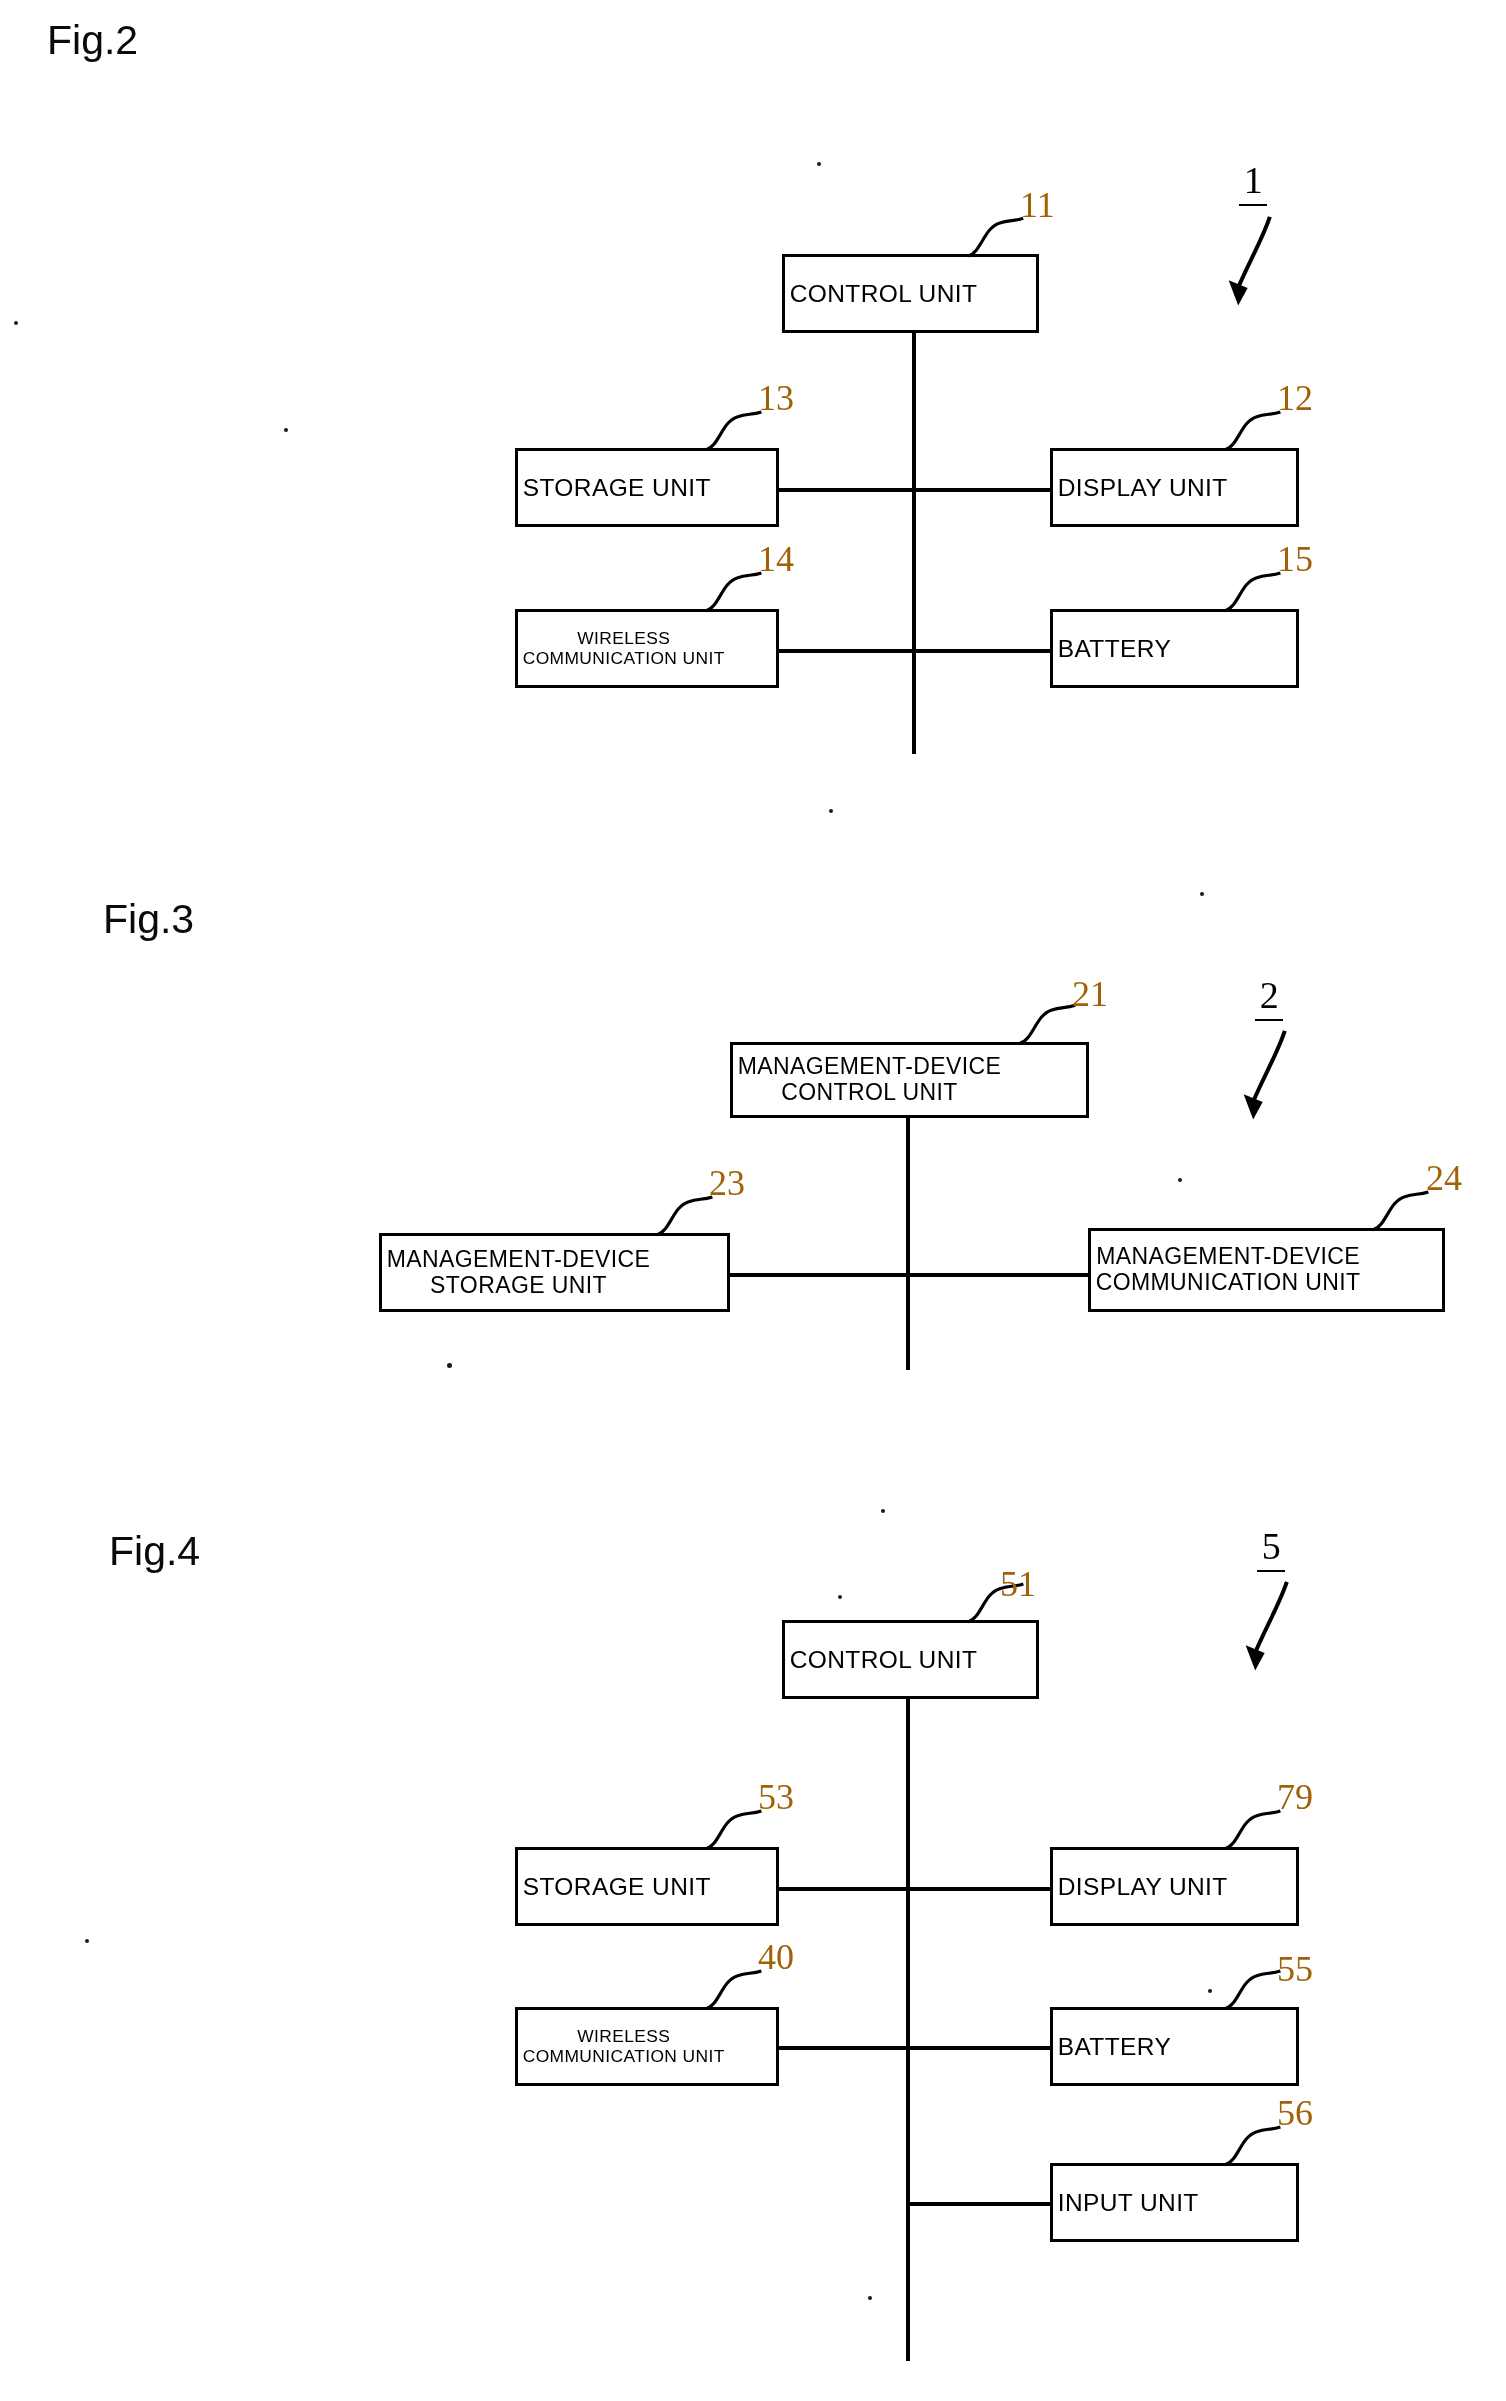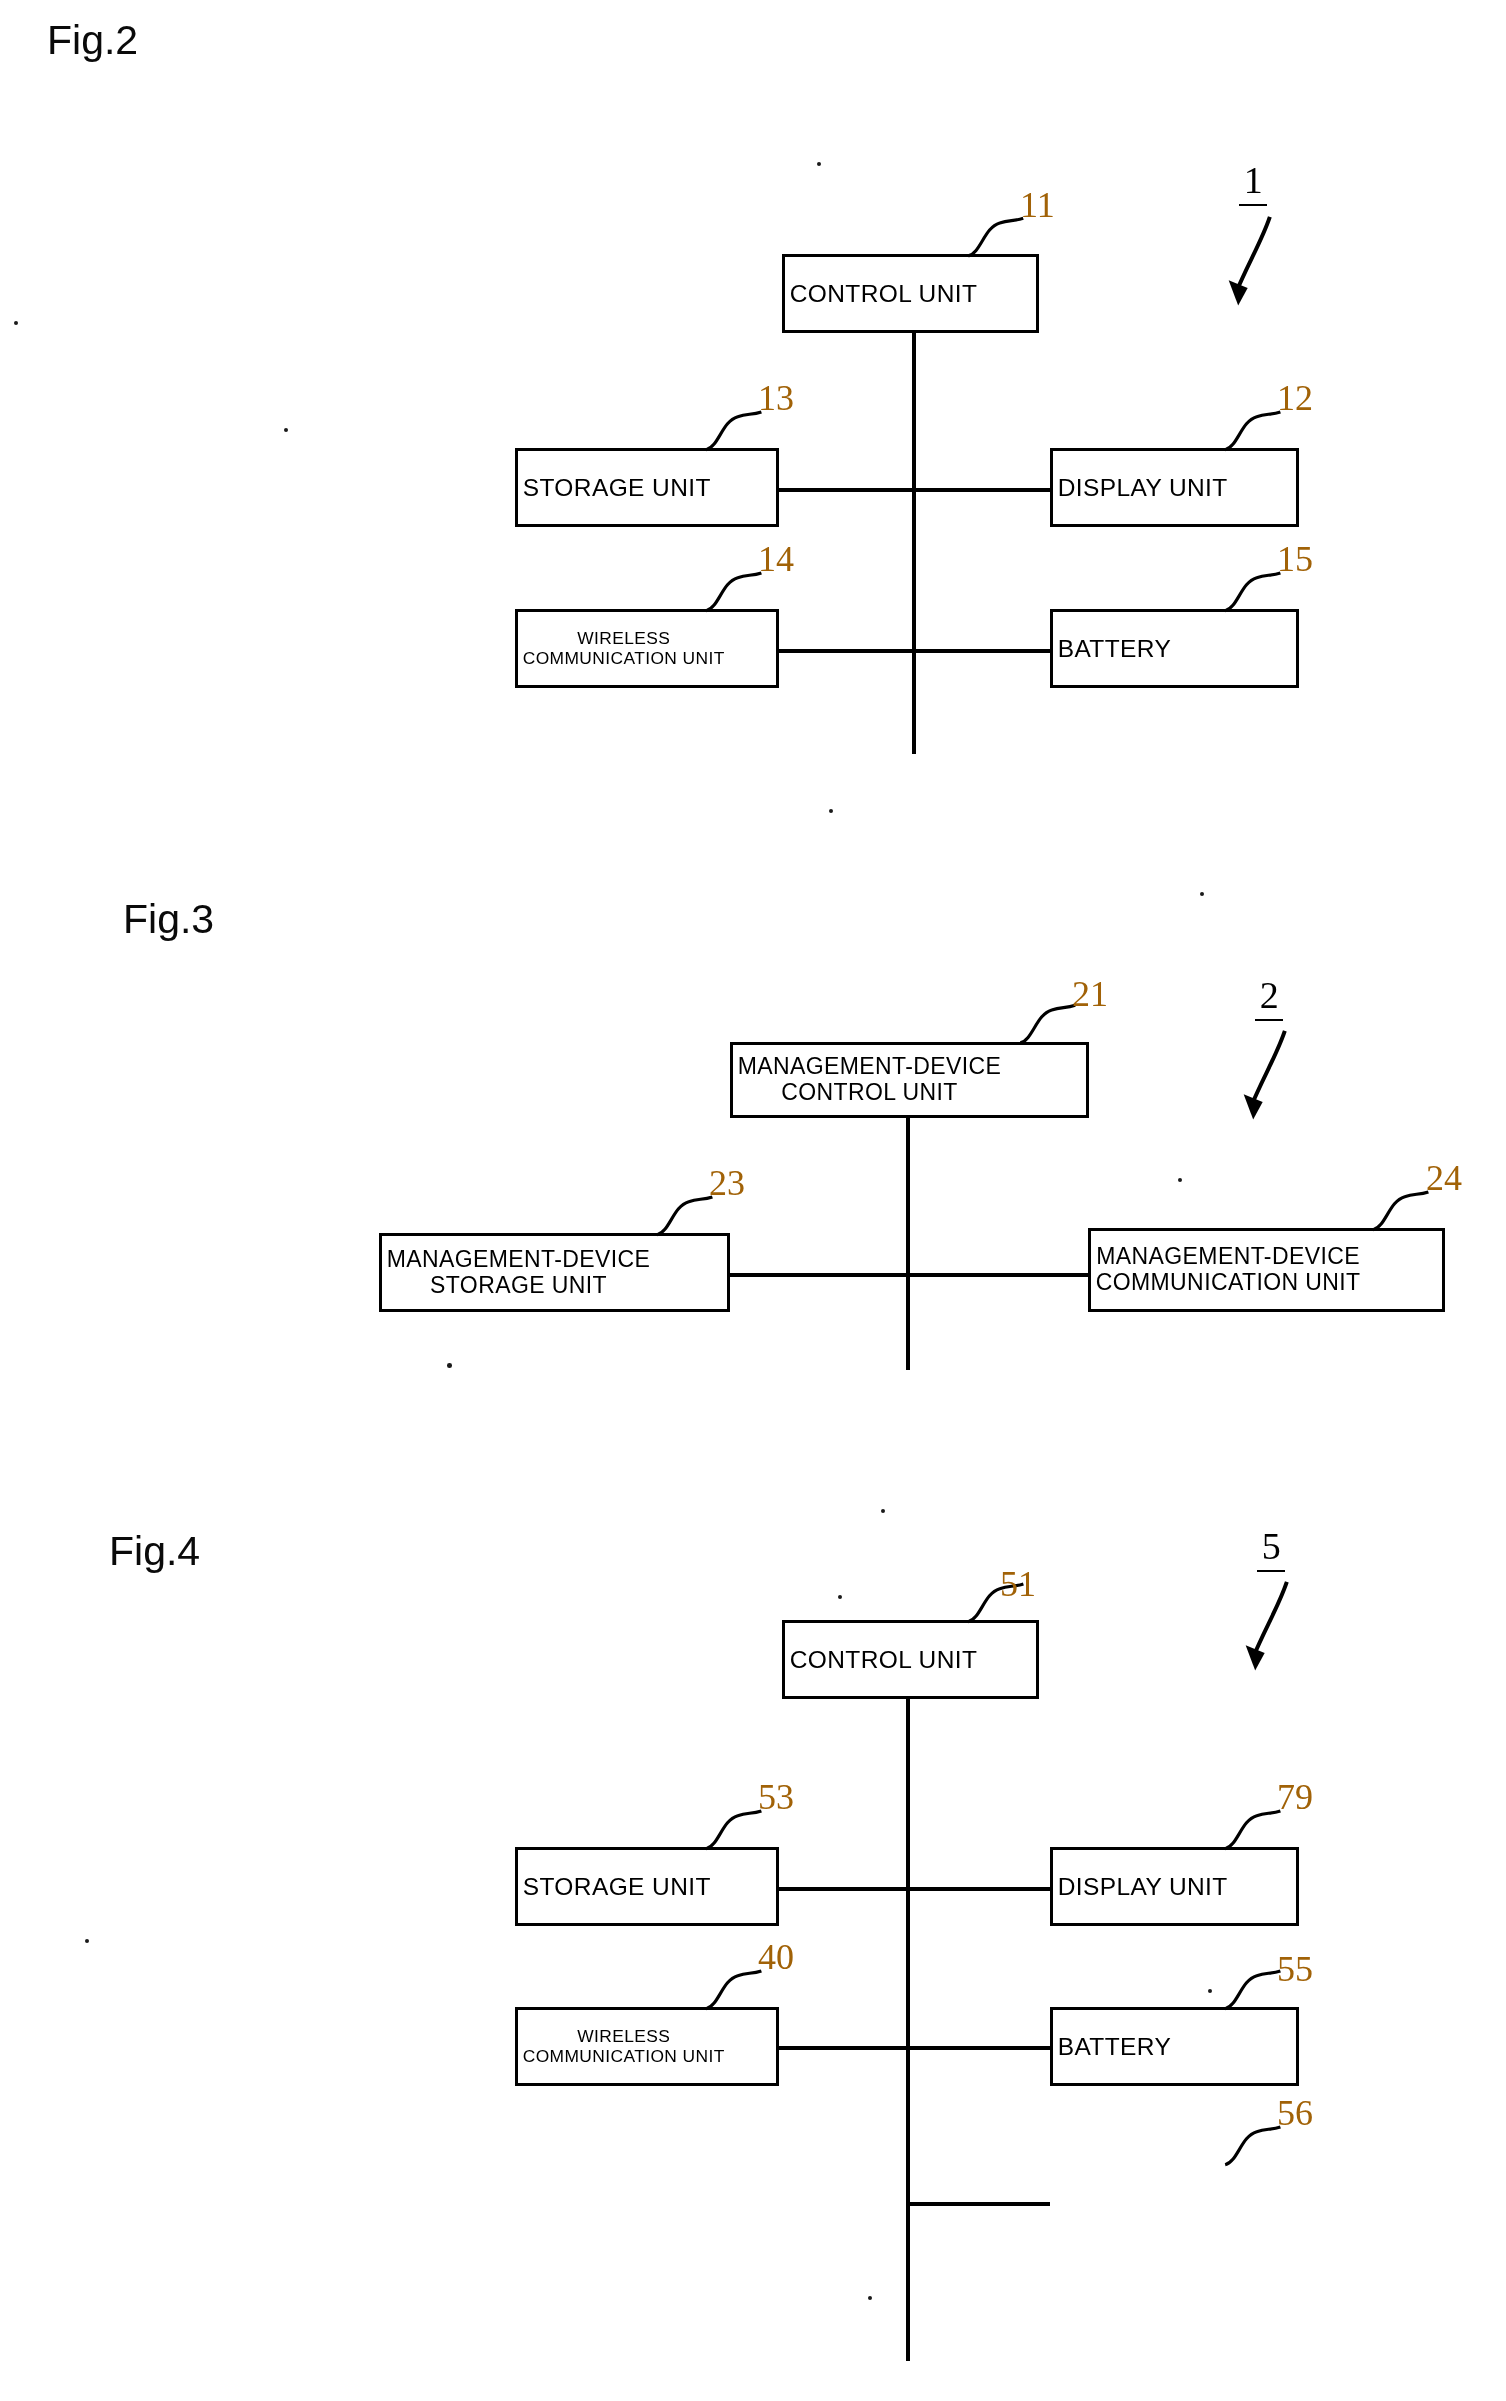--- a/index.html
+++ b/index.html
@@ -163,21 +163,21 @@
   <div class="lead-num" style="left:758px; top:538px;">14</div>
 
   <div class="box lg" style="left:1050px; top:609px; width:249px; height:79px;">
     <span class="box-label">BATTERY</span>
   </div>
   <svg class="lead-curve" style="left:1222px; top:565px; width:71px; height:49px;" viewBox="0 0 90 62">
     <path d="M4 58 C 20 54, 24 22, 44 16 C 56 12, 62 14, 74 10" fill="none" stroke="#000" stroke-width="4"></path>
   </svg>
   <div class="lead-num" style="left:1277px; top:538px;">15</div>
 
-  <div class="fig-title" style="left:103px; top:896px;margin-left:20px;">Fig.3</div>
+  <div class="fig-title" style="left:103px; top:896px;">Fig.3</div>
 
   <div class="vline" style="left:906px; top:1117px; height:253px;"></div>
 
   <div class="hline" style="left:726px; top:1273px; width:363px;"></div>
 
   <div class="box md" style="left:730px; top:1042px; width:359px; height:76px;">
     <span class="box-label">MANAGEMENT-DEVICE
 CONTROL UNIT</span>
   </div>
   <svg class="lead-curve" style="left:1017px; top:999px; width:71px; height:47px;" viewBox="0 0 90 60">
@@ -261,20 +261,23 @@
   <div class="lead-num" style="left:758px; top:1936px;">40</div>
 
   <div class="box lg" style="left:1050px; top:2007px; width:249px; height:79px;">
     <span class="box-label">BATTERY</span>
   </div>
   <svg class="lead-curve" style="left:1222px; top:1963px; width:71px; height:49px;" viewBox="0 0 90 62">
     <path d="M4 58 C 20 54, 24 22, 44 16 C 56 12, 62 14, 74 10" fill="none" stroke="#000" stroke-width="4"></path>
   </svg>
   <div class="lead-num" style="left:1277px; top:1936px;margin-top:12px;">55</div>
 
+  <div class="box lg" style="left:1050px; top:2163px; width:249px; height:79px;">
+    <span class="box-label">INPUT UNIT</span>
+  </div>
   <svg class="lead-curve" style="left:1222px; top:2119px; width:71px; height:49px;" viewBox="0 0 90 62">
     <path d="M4 58 C 20 54, 24 22, 44 16 C 56 12, 62 14, 74 10" fill="none" stroke="#000" stroke-width="4"></path>
   </svg>
   <div class="lead-num" style="left:1277px; top:2092px;">56</div>
 
   <div class="speck" style="left:817px; top:162px;  width:4px; height:4px;"></div>
   <div class="speck" style="left:284px;  top:428px;  width:4px; height:4px;"></div>
   <div class="speck" style="left:14px;   top:321px;  width:4px; height:4px;"></div>
   <div class="speck" style="left:829px; top:809px; width:4px; height:4px;"></div>
   <div class="speck" style="left:1200px; top:892px; width:4px; height:4px;"></div>

